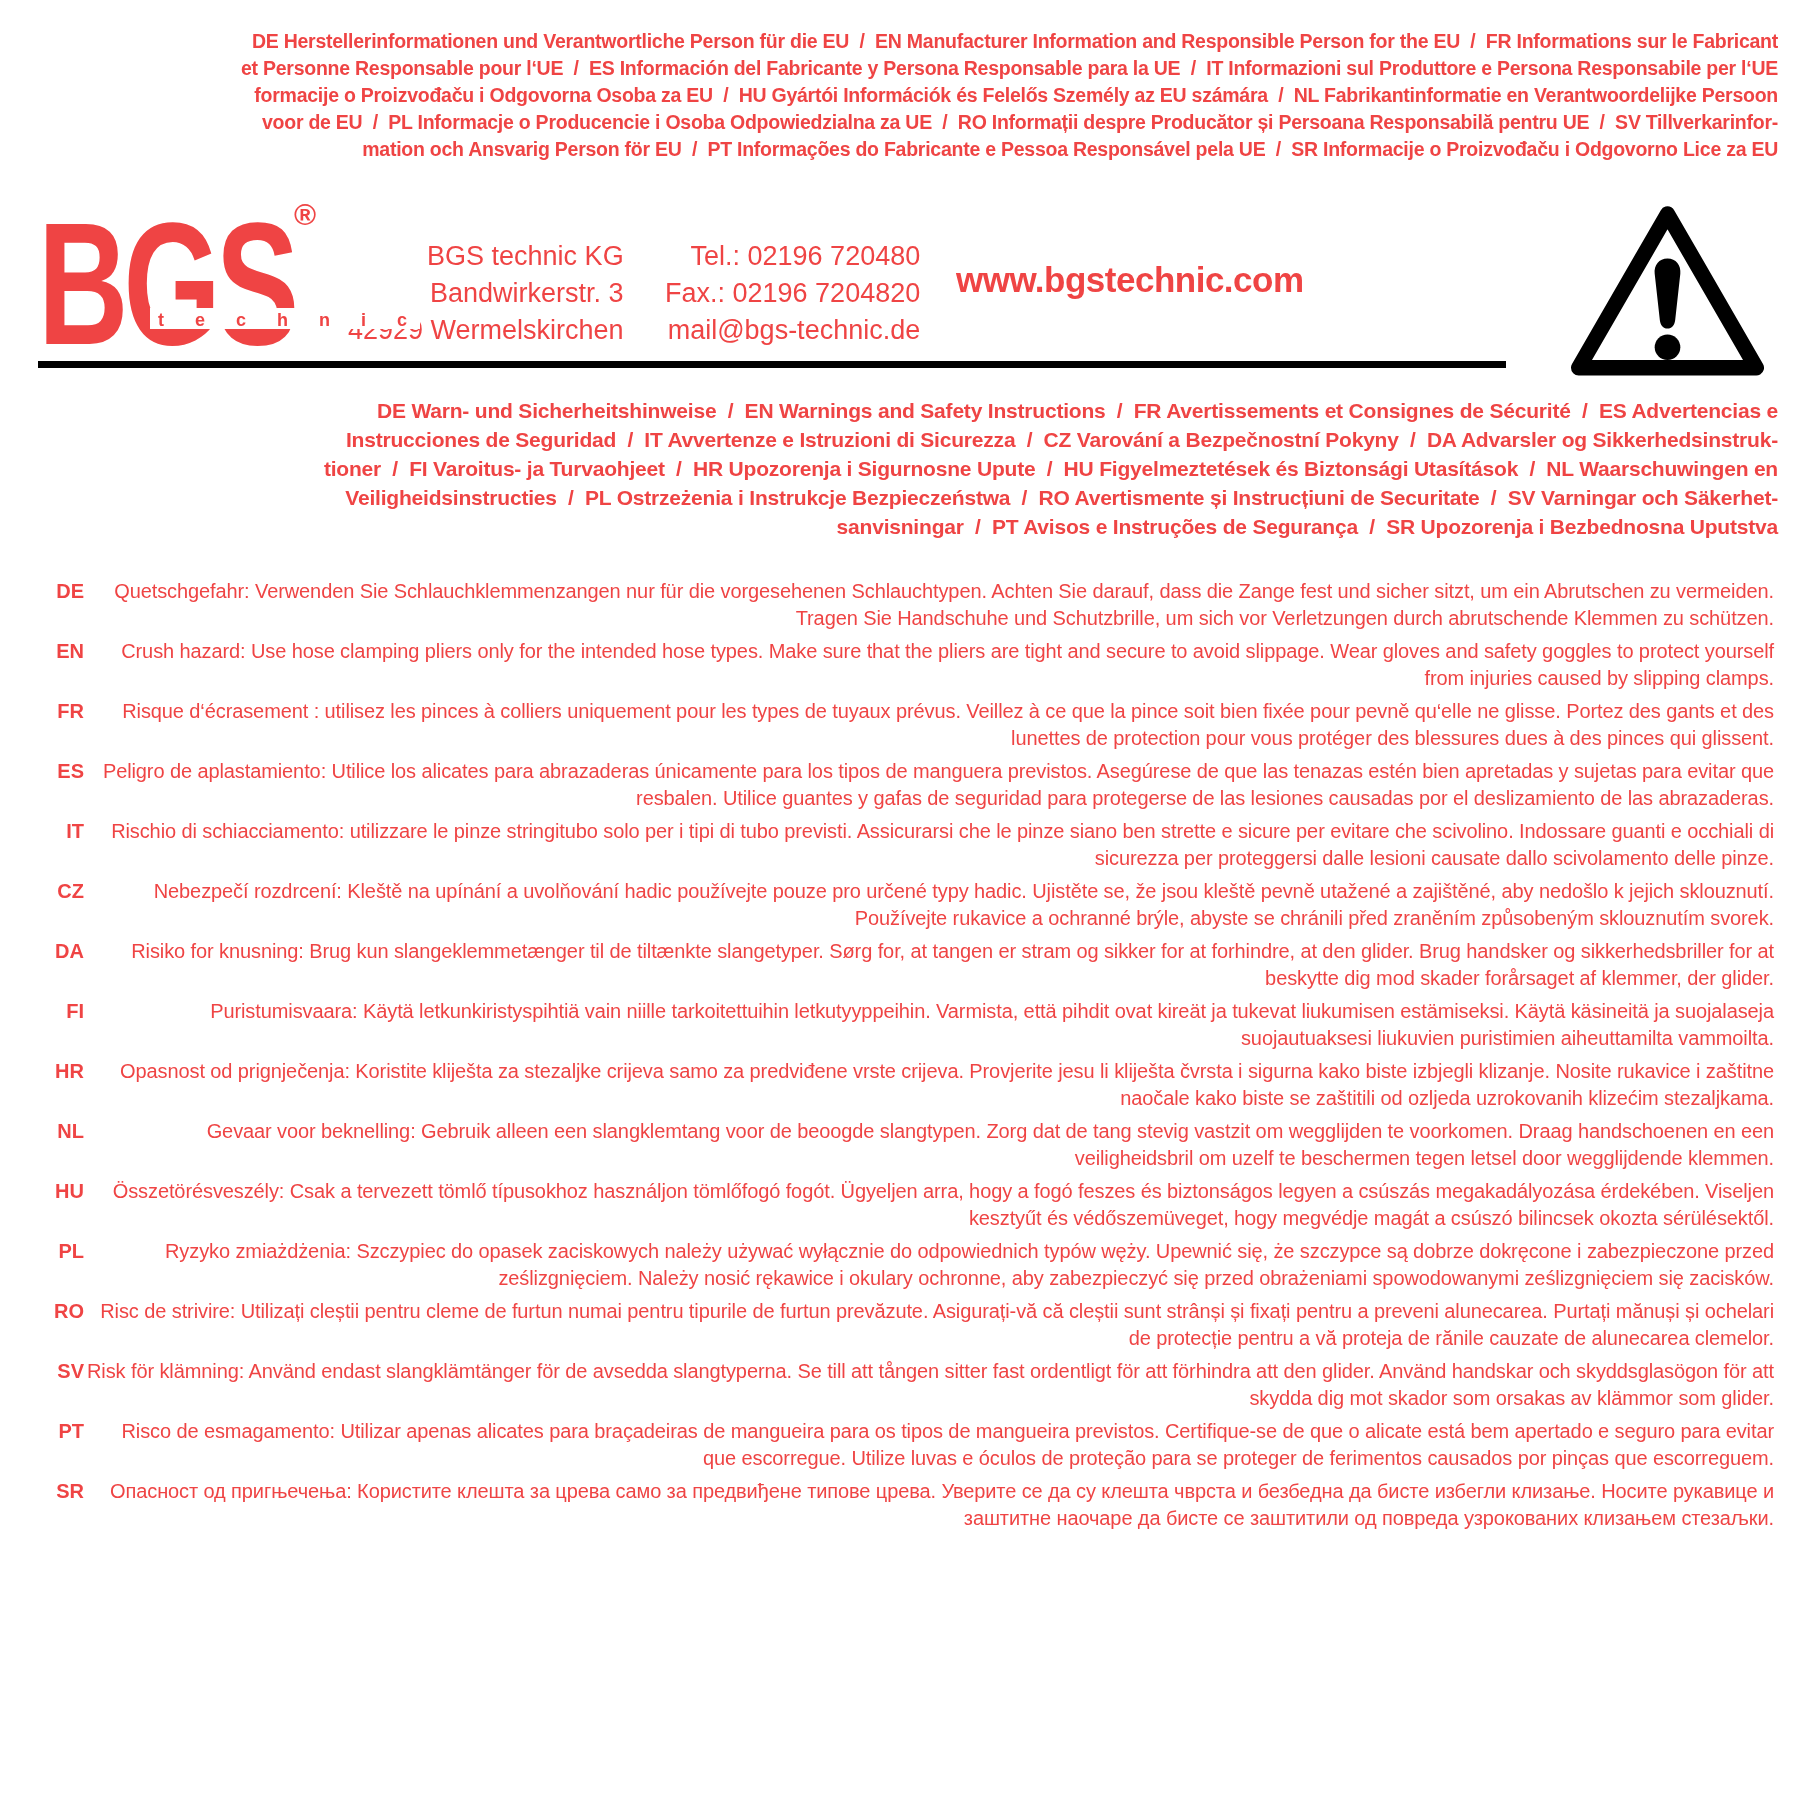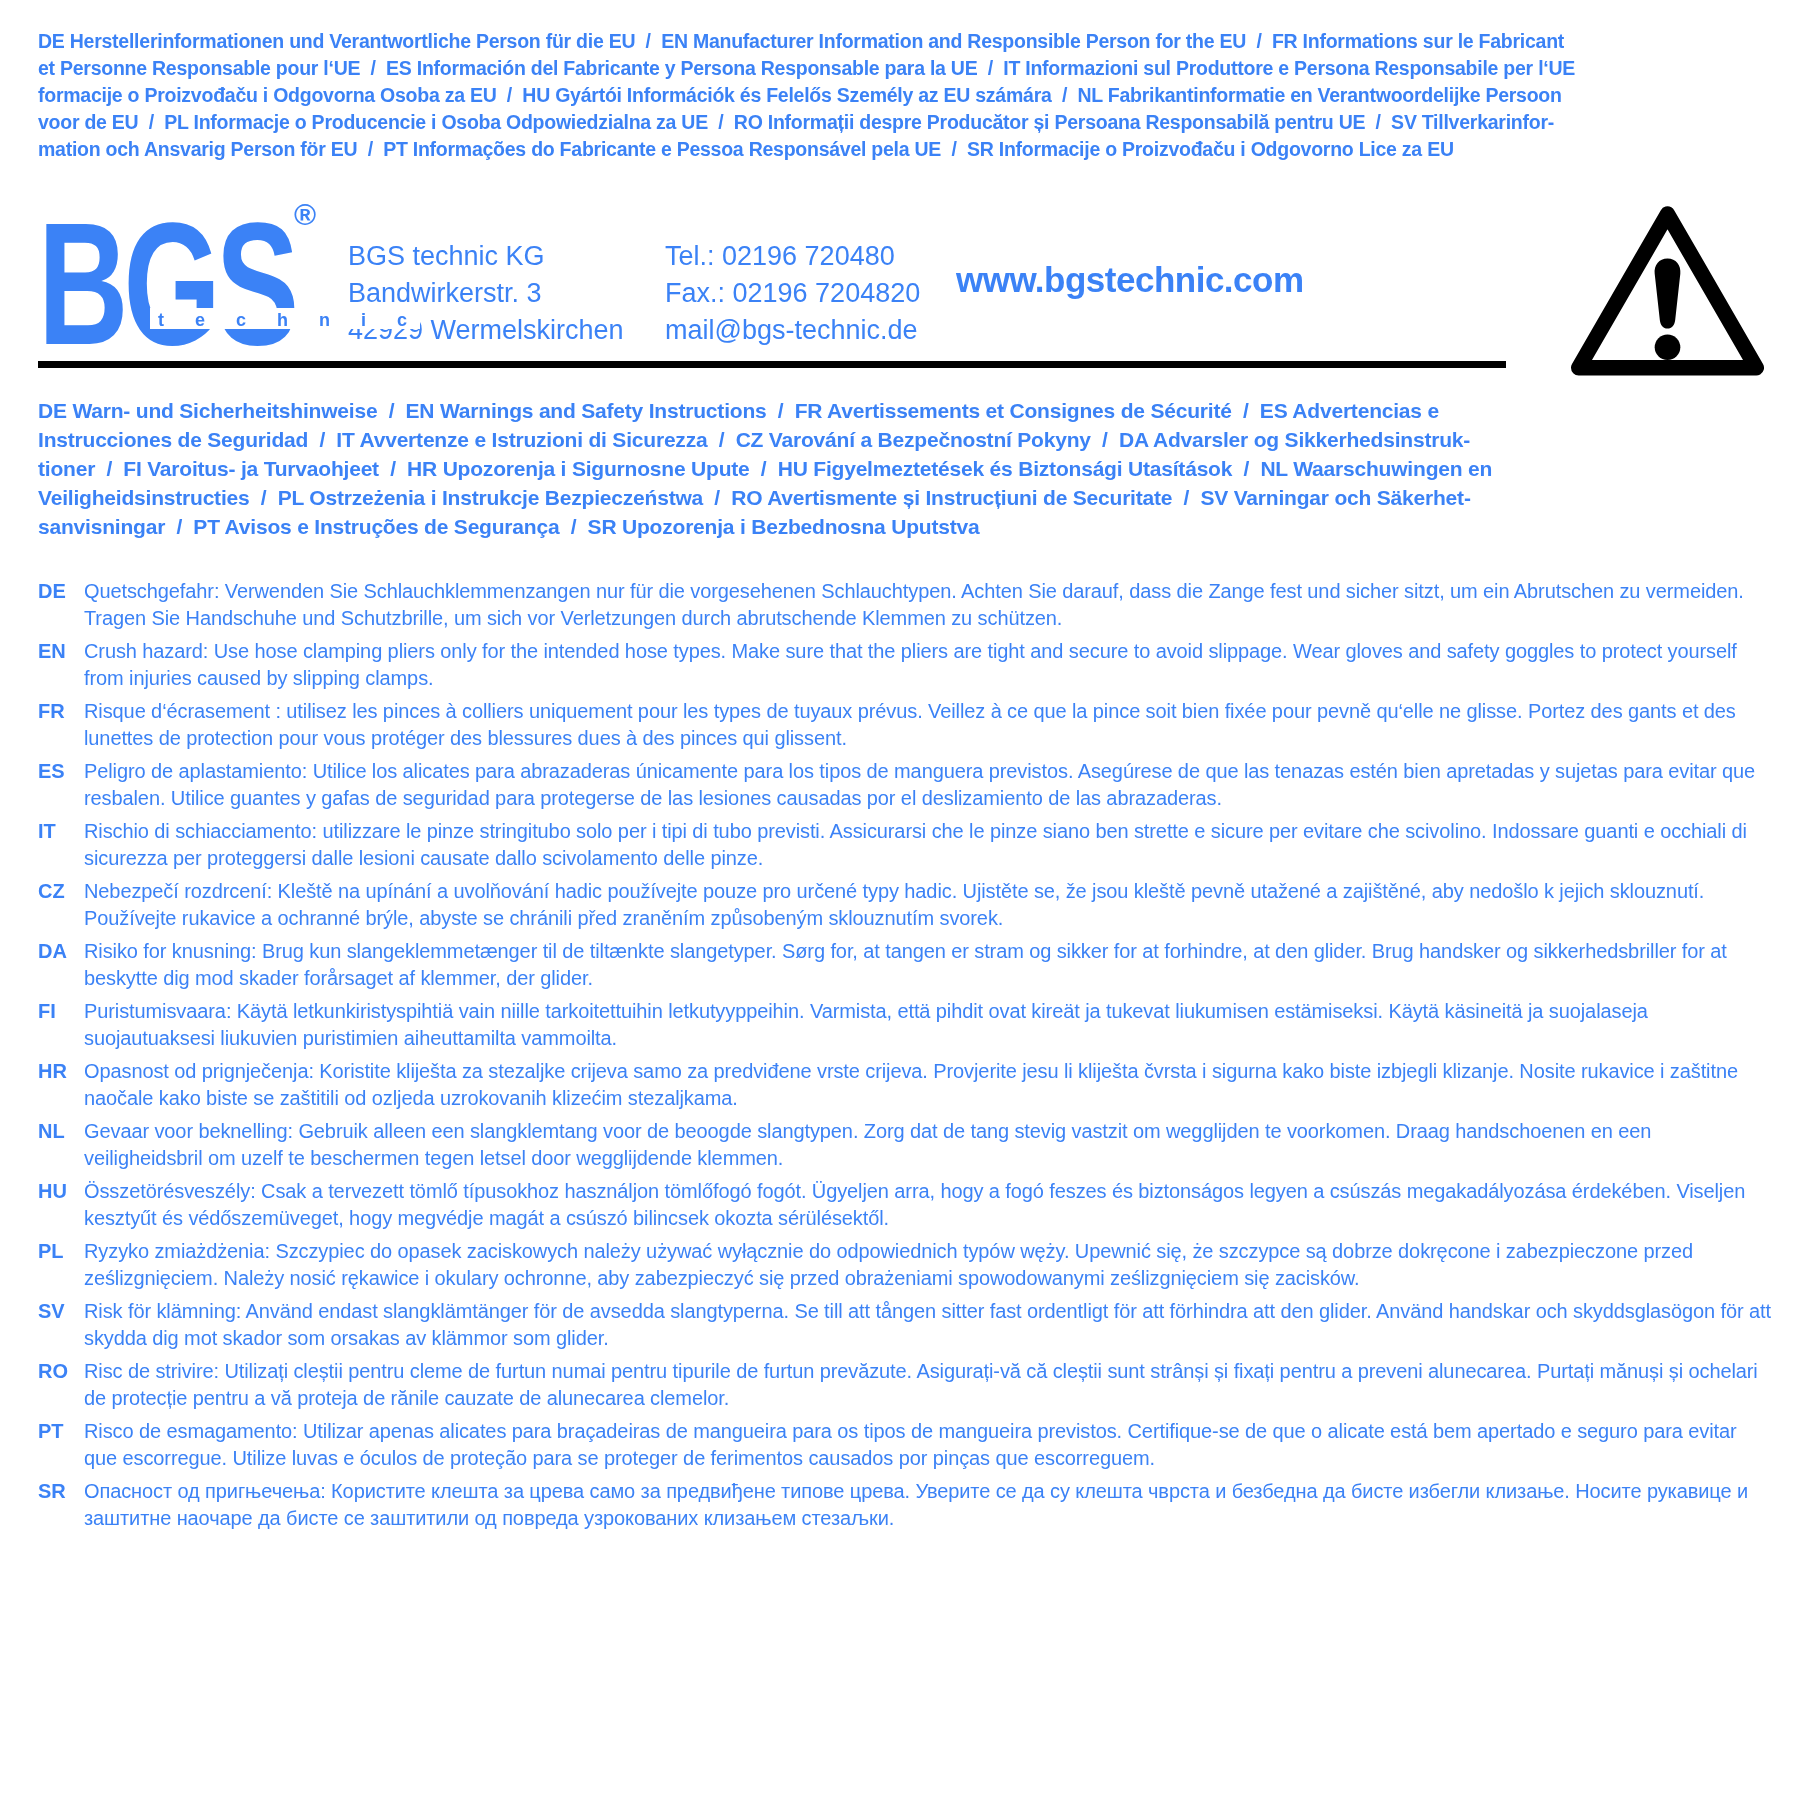--- a/index.html
+++ b/index.html
@@ -1,23 +1,24 @@
 <!DOCTYPE html>
 <html><head>
 <meta charset="utf-8">
 <style>
   html,body { margin:0; padding:0; }
   body { background:#ffffff; }
   .page {
     position:relative;
     width:1800px; height:1800px;
     background:#ffffff;
-    color:#3b82f6;
+    color:#ef4444;
     font-family:"Liberation Sans", sans-serif;
     overflow:hidden;
+    text-align:right;
   }
   
   .header-top {
     position:absolute; left:38px; top:28px; width:1740px;
     font-weight:bold; font-size:19.5px; line-height:27px;
     letter-spacing:-0.25px;
   }
   .header-top .hline { white-space:pre; }
   
   .brand-band { position:absolute; left:0; top:0; width:1800px; height:380px; }
@@ -162,26 +163,26 @@
     </div>
     <div class="safety-row">
       <div class="safety-code">HU</div>
       <div class="safety-text">Összetörésveszély: Csak a tervezett tömlő típusokhoz használjon tömlőfogó fogót. Ügyeljen arra, hogy a fogó feszes és biztonságos legyen a csúszás megakadályozása érdekében. Viseljen kesztyűt és védőszemüveget, hogy megvédje magát a csúszó bilincsek okozta sérülésektől.</div>
     </div>
     <div class="safety-row">
       <div class="safety-code">PL</div>
       <div class="safety-text">Ryzyko zmiażdżenia: Szczypiec do opasek zaciskowych należy używać wyłącznie do odpowiednich typów węży. Upewnić się, że szczypce są dobrze dokręcone i zabezpieczone przed ześlizgnięciem. Należy nosić rękawice i okulary ochronne, aby zabezpieczyć się przed obrażeniami spowodowanymi ześlizgnięciem się zacisków.</div>
     </div>
     <div class="safety-row">
+      <div class="safety-code">RO</div>
+      <div class="safety-text">Risc de strivire: Utilizați cleștii pentru cleme de furtun numai pentru tipurile de furtun prevăzute. Asigurați-vă că cleștii sunt strânși și fixați pentru a preveni alunecarea. Purtați mănuși și ochelari de protecție pentru a vă proteja de rănile cauzate de alunecarea clemelor.</div>
+    </div>
+    <div class="safety-row">
       <div class="safety-code">SV</div>
       <div class="safety-text">Risk för klämning: Använd endast slangklämtänger för de avsedda slangtyperna. Se till att tången sitter fast ordentligt för att förhindra att den glider. Använd handskar och skyddsglasögon för att skydda dig mot skador som orsakas av klämmor som glider.</div>
-    </div>
-    <div class="safety-row">
-      <div class="safety-code">RO</div>
-      <div class="safety-text">Risc de strivire: Utilizați cleștii pentru cleme de furtun numai pentru tipurile de furtun prevăzute. Asigurați-vă că cleștii sunt strânși și fixați pentru a preveni alunecarea. Purtați mănuși și ochelari de protecție pentru a vă proteja de rănile cauzate de alunecarea clemelor.</div>
     </div>
     <div class="safety-row">
       <div class="safety-code">PT</div>
       <div class="safety-text">Risco de esmagamento: Utilizar apenas alicates para braçadeiras de mangueira para os tipos de mangueira previstos. Certifique-se de que o alicate está bem apertado e seguro para evitar que escorregue. Utilize luvas e óculos de proteção para se proteger de ferimentos causados por pinças que escorreguem.</div>
     </div>
     <div class="safety-row">
       <div class="safety-code">SR</div>
       <div class="safety-text">Опасност од пригњечења: Користите клешта за црева само за предвиђене типове црева. Уверите се да су клешта чврста и безбедна да бисте избегли клизање. Носите рукавице и заштитне наочаре да бисте се заштитили од повреда узрокованих клизањем стезаљки.</div>
     </div>
   </div>

